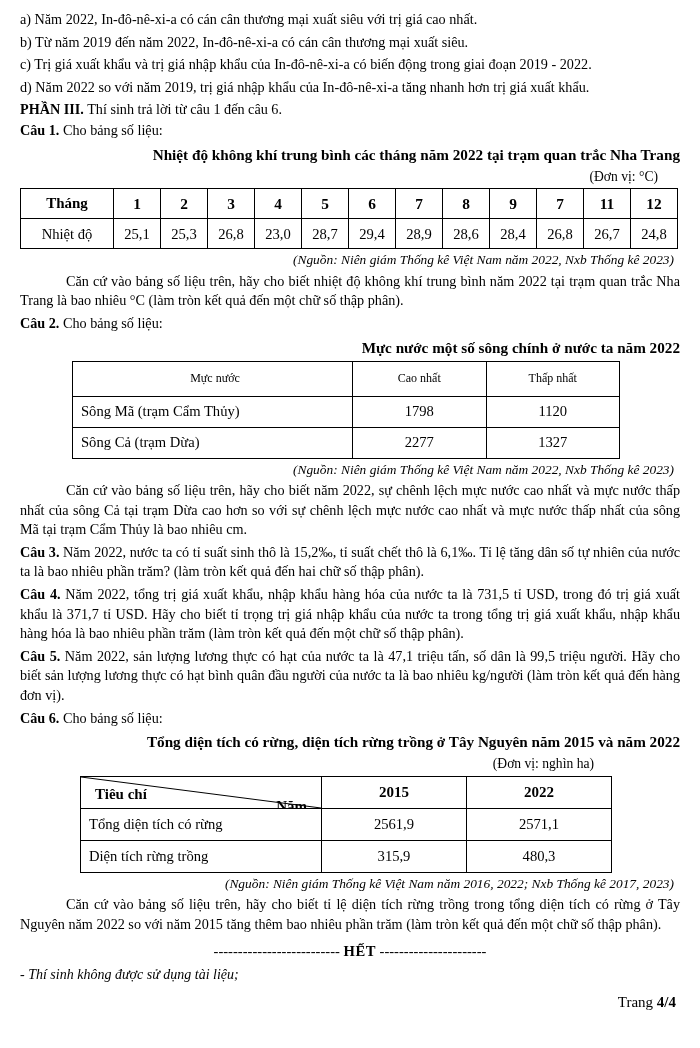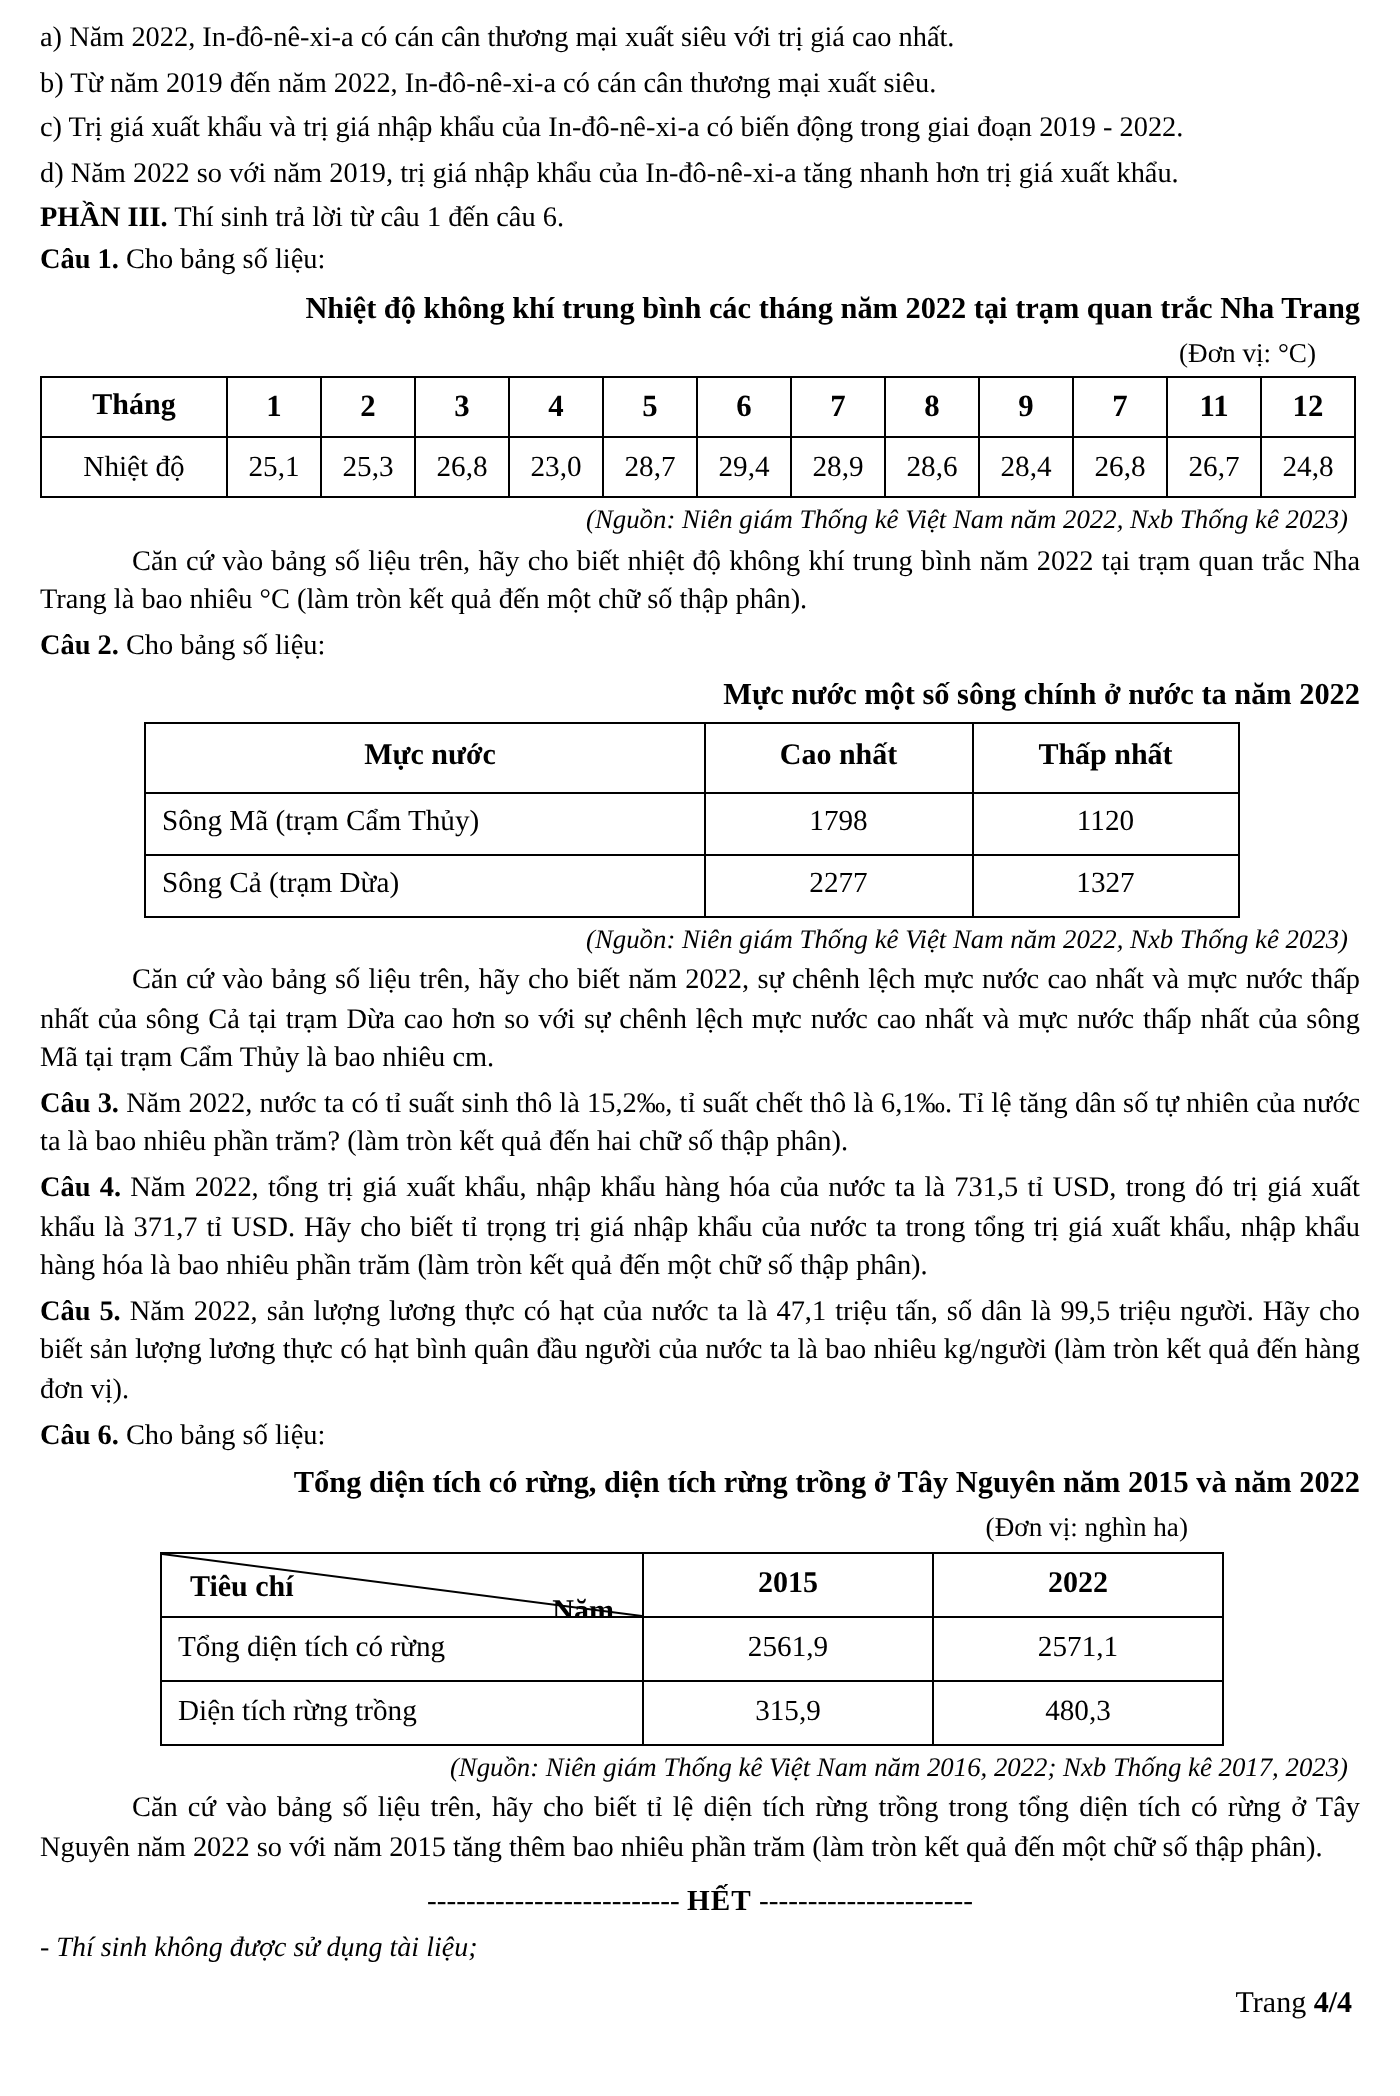--- a/index.html
+++ b/index.html
@@ -89,23 +89,23 @@
   .tbl-temp .hdr-label { font-weight: bold; font-size: 15px; }
   .tbl-temp thead td { font-weight: bold; font-size: 15.4px; }
 
   
   .tbl-river {
     width: 548px;
     margin: 0 0 0 52px;
   }
   .tbl-river td { font-size: 14.6px; height: 26px; }
   .tbl-river thead td {
-    font-weight: bold;
-    text-align: center;
-    font-size: 15px;
+    font-weight: normal;
+    text-align: center;
+    font-size: 12px;
     height: 30px;
     margin-left: 48px;
   }
   .tbl-river .c-name { width: 268px; text-align: left; padding-left: 8px; }
   .tbl-river .c-val { text-align: center; }
 
   
   .tbl-forest {
     width: 532px;
     margin: 0 0 0 60px;

